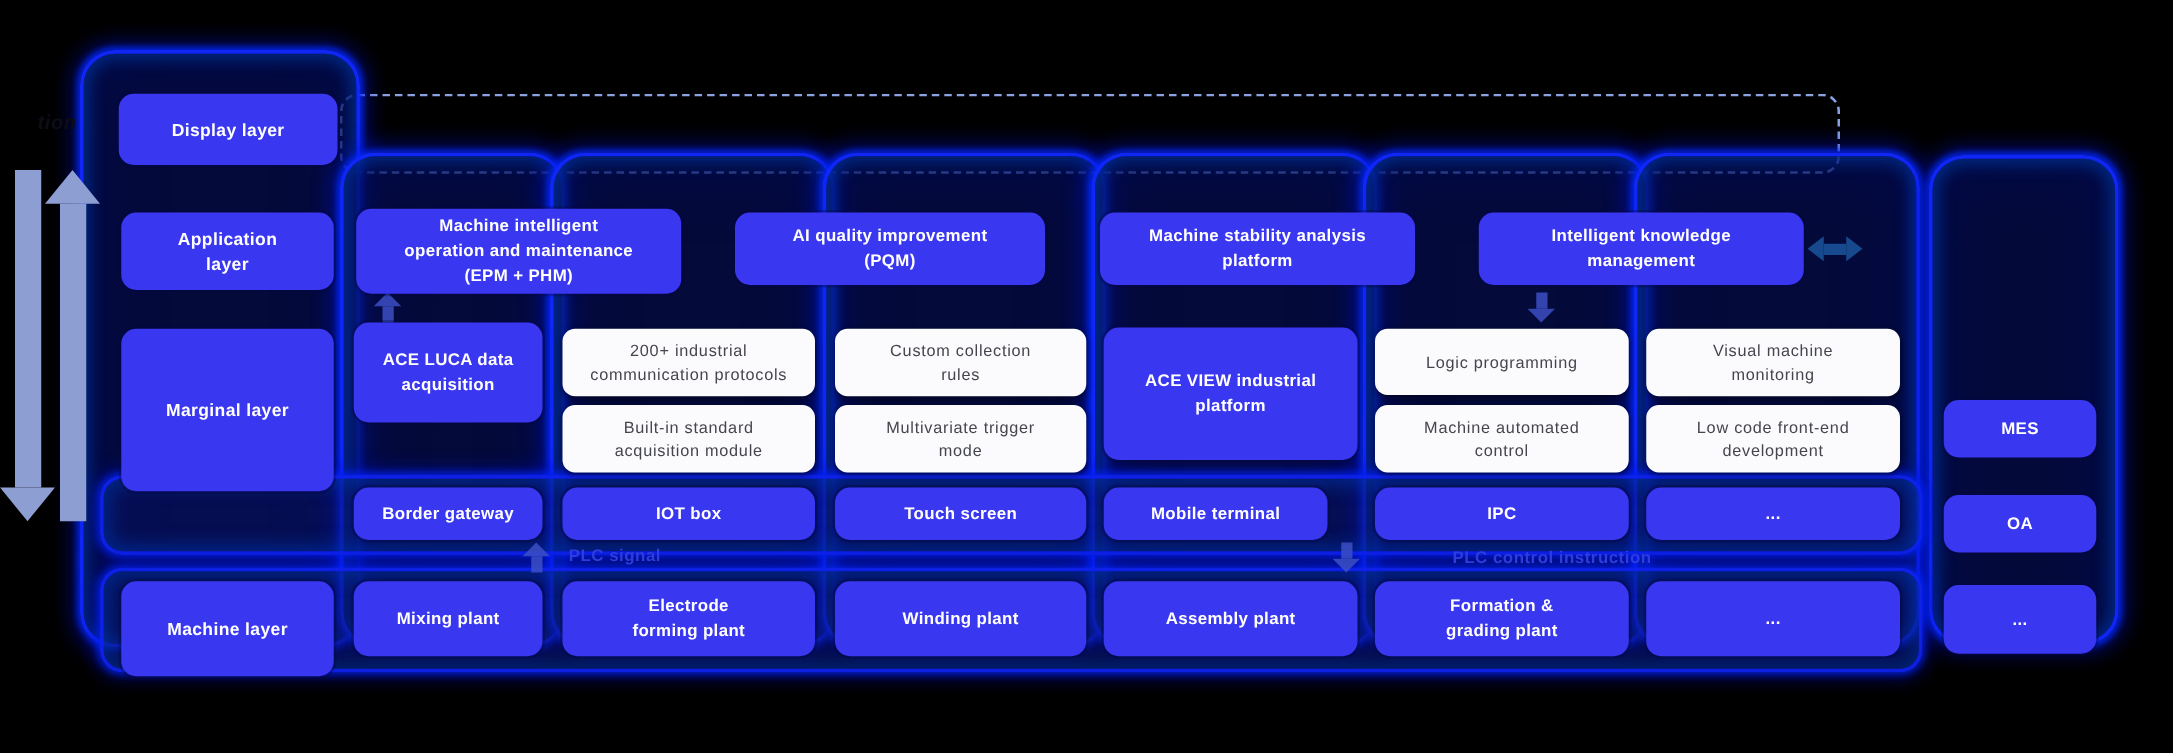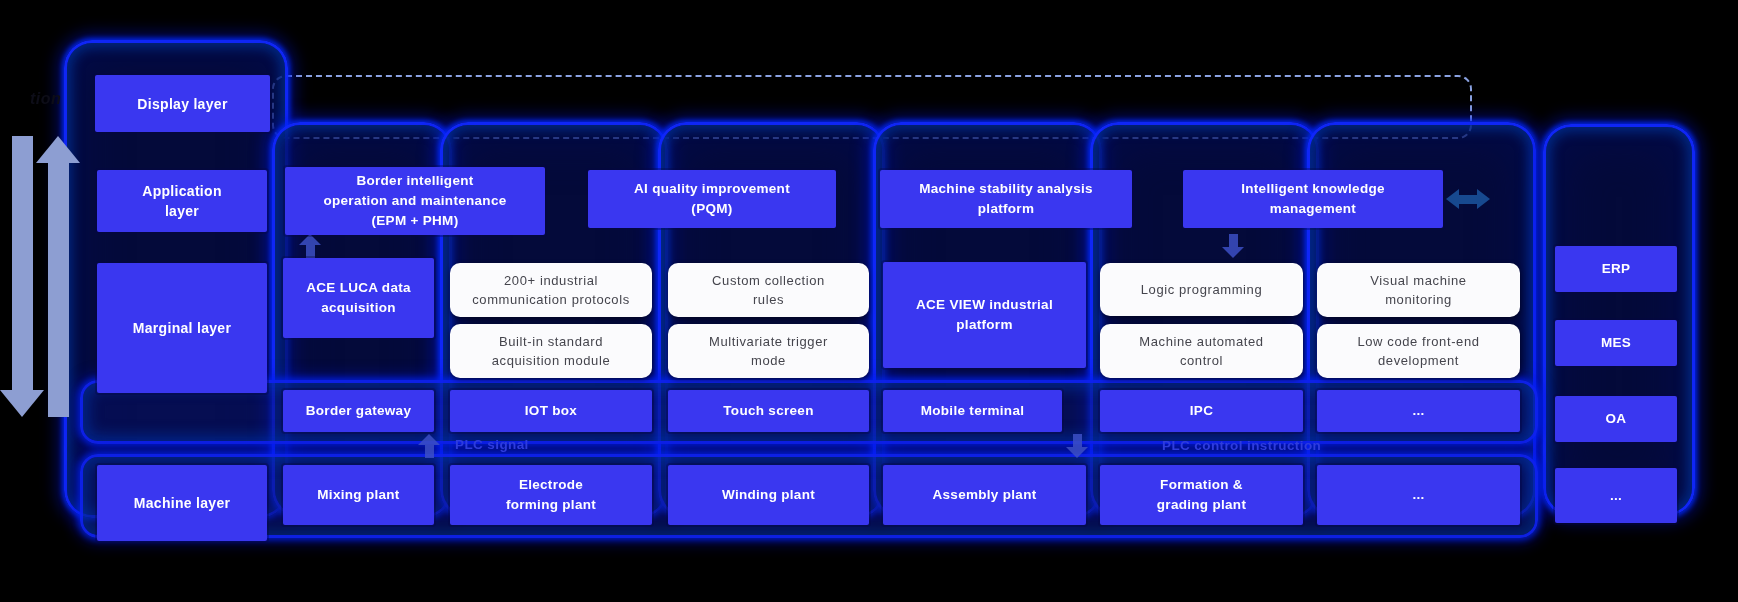--- a/index.html
+++ b/index.html
@@ -26,21 +26,21 @@
                inset 0 0 14px 6px rgba(0,60,180,0.5);
   }
   .dashed{
     position:absolute;border:2px dashed #8AA2E2;border-radius:14px;background:transparent;
   }
   
   .box{
     position:absolute;background:#3A37F0;color:#FFFFFF;
     display:flex;align-items:center;justify-content:center;text-align:center;
     font-weight:bold;font-size:13.5px;line-height:20px;letter-spacing:0.3px;
-    white-space:pre-line;border-radius:2px;
+    white-space:pre-line;border-radius:12px;
     box-shadow:0 0 0 2px rgba(6,6,70,0.35);
   }
   .layerbox{font-size:14px;}
   
   .wbox{
     position:absolute;background:#FBFBFD;color:#45454D;
     display:flex;align-items:center;justify-content:center;text-align:center;
     font-weight:normal;font-size:13px;line-height:19px;letter-spacing:0.6px;
     white-space:pre-line;border-radius:10px;
     box-shadow:0 2px 5px rgba(0,0,15,0.55);
@@ -111,21 +111,21 @@
   <div class="flowlabel" style="left:1258px;top:215px">Control instruction data</div>
   <div class="flowlabel" style="left:455px;top:437px">PLC signal</div>
   <div class="flowlabel" style="left:1162px;top:438px">PLC control instruction</div>
 
   <div class="box layerbox" style="left:95px;top:75px;width:175px;height:57px">Display layer</div>
   <div class="box layerbox" style="left:97px;top:170px;width:170px;height:62px">Application
 layer</div>
   <div class="box layerbox" style="left:97px;top:263px;width:170px;height:130px">Marginal layer</div>
   <div class="box layerbox" style="left:97px;top:465px;width:170px;height:76px">Machine layer</div>
 
-  <div class="box" style="left:285px;top:167px;width:260px;height:68px">Border intelligent
+  <div class="box" style="left:285px;top:167px;width:260px;height:68px">Machine intelligent
 operation and maintenance
 (EPM + PHM)</div>
   <div class="box" style="left:588px;top:170px;width:248px;height:58px">AI quality improvement
 (PQM)</div>
   <div class="box" style="left:880px;top:170px;width:252px;height:58px">Machine stability analysis
 platform</div>
   <div class="box" style="left:1183px;top:170px;width:260px;height:58px">Intelligent knowledge
 management</div>
 
   <div class="box" style="left:283px;top:258px;width:151px;height:80px">ACE LUCA data
@@ -157,21 +157,20 @@
 
   <div class="box" style="left:283px;top:465px;width:151px;height:60px">Mixing plant</div>
   <div class="box" style="left:450px;top:465px;width:202px;height:60px">Electrode
 forming plant</div>
   <div class="box" style="left:668px;top:465px;width:201px;height:60px">Winding plant</div>
   <div class="box" style="left:883px;top:465px;width:203px;height:60px">Assembly plant</div>
   <div class="box" style="left:1100px;top:465px;width:203px;height:60px">Formation &amp;
 grading plant</div>
   <div class="box" style="left:1317px;top:465px;width:203px;height:60px">...</div>
 
-  <div class="box" style="left:1555px;top:246px;width:122px;height:46px">ERP</div>
   <div class="box" style="left:1555px;top:320px;width:122px;height:46px">MES</div>
   <div class="box" style="left:1555px;top:396px;width:122px;height:46px">OA</div>
   <div class="box" style="left:1555px;top:468px;width:122px;height:55px">...</div>
 
   <div class="dblarrow" style="left:1446px;top:189px">
     <i class="l"></i>
       <i class="m"></i>
       <i class="r"></i>
   </div>
 

